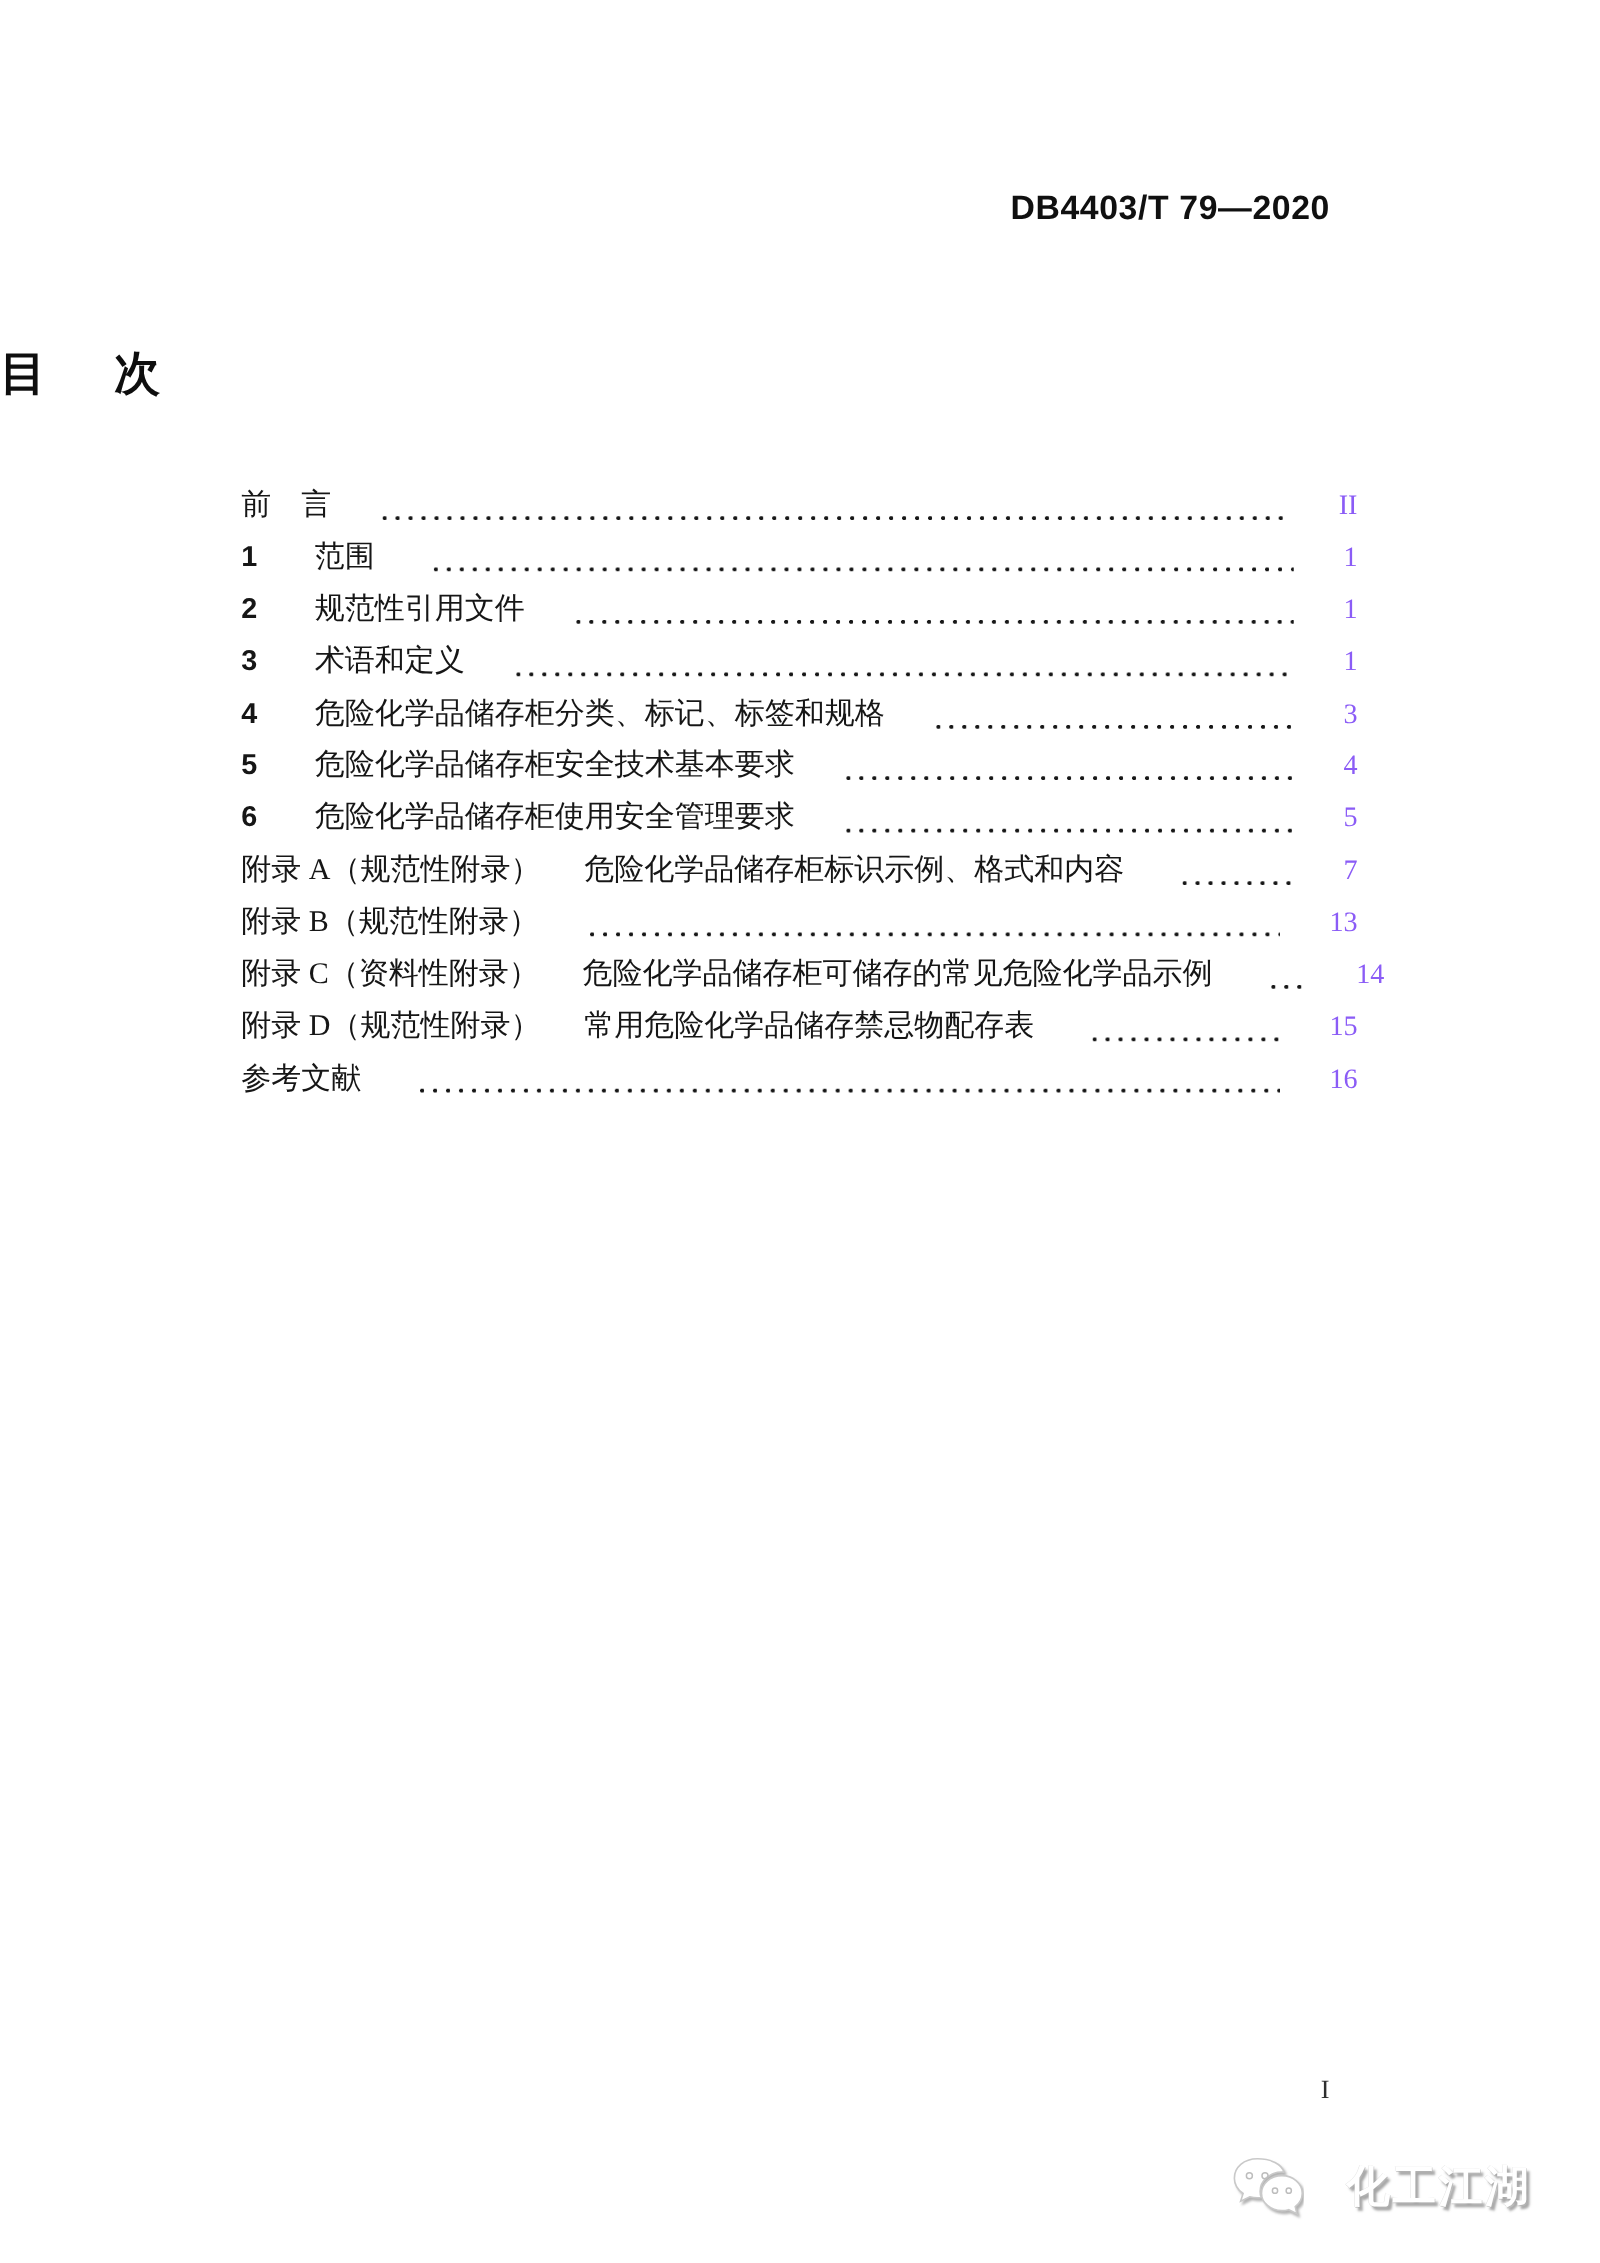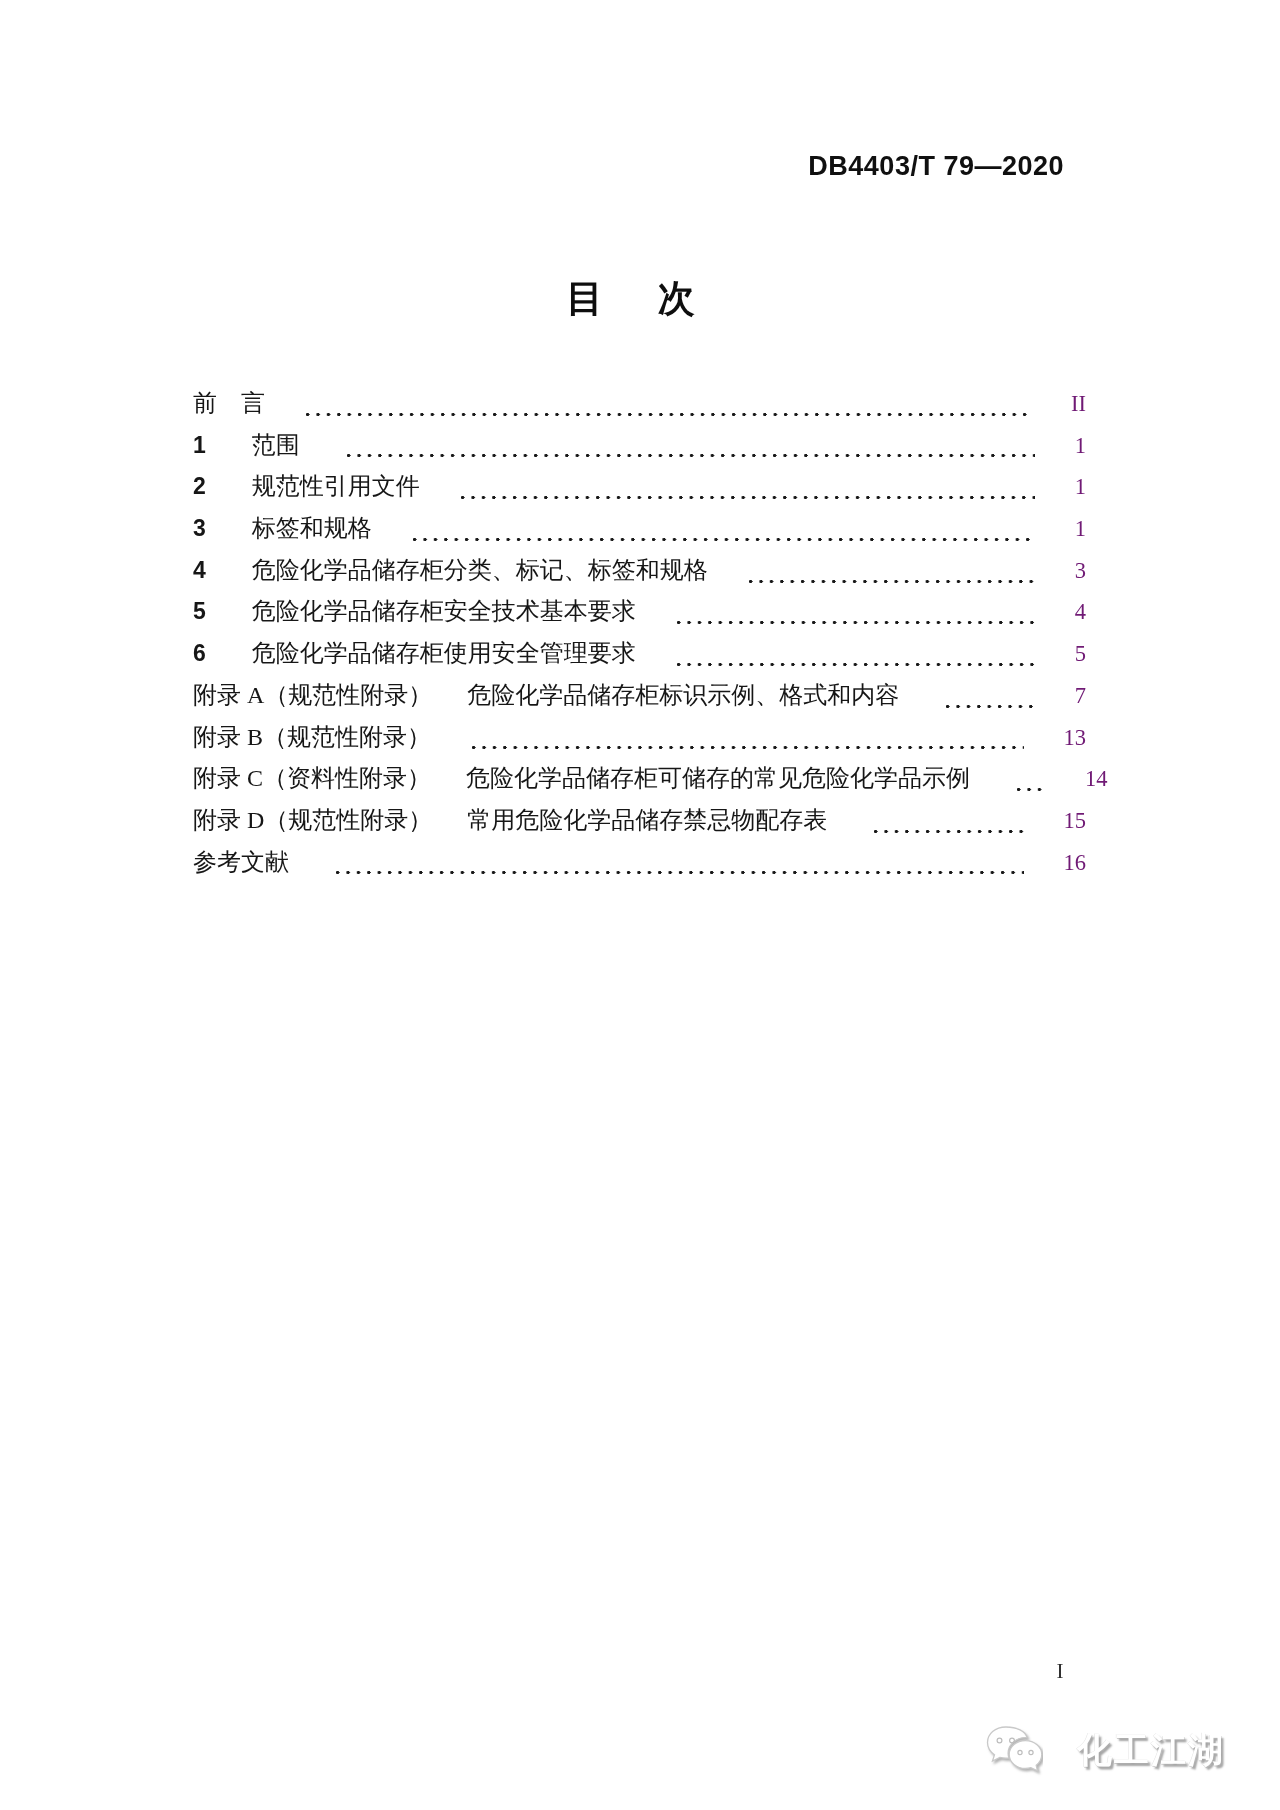--- a/index.html
+++ b/index.html
@@ -13,21 +13,20 @@
   }
   .header-code{
     position:absolute;top:151px;right:197px;
     font-family:"Liberation Sans","DejaVu Sans",sans-serif;
     font-weight:600;font-size:27px;line-height:30px;
     letter-spacing:0.5px;color:#101010;
     white-space:pre;
   }
   .doc-title{
     position:absolute;top:278px;left:0;width:100%;
-    text-align:center;
     font-family:"Liberation Sans","DejaVu Sans",sans-serif;
     font-weight:700;font-size:37px;line-height:42px;
     color:#0e0e0e;
     word-spacing:44px;
     white-space:pre;
   }
   .toc{
     position:absolute;top:383px;left:193px;width:893px;
   }
   .toc-row{
@@ -48,21 +47,21 @@
   .toc-leader{
     flex:1 1 auto;align-self:stretch;
     position:relative;margin:0 3px 0 6px;min-width:30px;
   }
   .toc-leader::after{
     content:"";position:absolute;left:0;right:2px;bottom:8.5px;height:3.4px;
     background-image:radial-gradient(circle at 1.7px 1.7px,#171717 1.55px,transparent 1.95px);
     background-size:10.4px 3.4px;background-repeat:repeat-x;
   }
   .toc-page{
-    font-size:22.5px;text-align:right;color:#701a75;
+    font-size:22.5px;text-align:right;color:#8b5cf6;
   }
   .folio{
     position:absolute;top:1659px;left:1040px;width:40px;
     text-align:center;
     font-size:21px;color:#2e2e2e;
   }
   .watermark{
     position:absolute;top:1722px;right:36px;
     display:flex;align-items:center;gap:7px;
   }
@@ -93,21 +92,21 @@
 
     <div class="toc-row">
       <span class="toc-num">1</span><span class="toc-label">范围 </span><span class="toc-leader"></span><span class="toc-page">1</span>
     </div>
 
     <div class="toc-row">
       <span class="toc-num">2</span><span class="toc-label">规范性引用文件</span><span class="toc-leader"></span><span class="toc-page">1</span>
     </div>
 
     <div class="toc-row">
-      <span class="toc-num">3</span><span class="toc-label">标签和规格</span><span class="toc-leader"></span><span class="toc-page">1</span>
+      <span class="toc-num">3</span><span class="toc-label">术语和定义</span><span class="toc-leader"></span><span class="toc-page">1</span>
     </div>
 
     <div class="toc-row">
       <span class="toc-num">4</span><span class="toc-label">危险化学品储存柜分类、标记、标签和规格</span><span class="toc-leader"></span><span class="toc-page">3</span>
     </div>
 
     <div class="toc-row">
       <span class="toc-num">5</span><span class="toc-label">危险化学品储存柜安全技术基本要求</span><span class="toc-leader"></span><span class="toc-page">4</span>
     </div>
 

